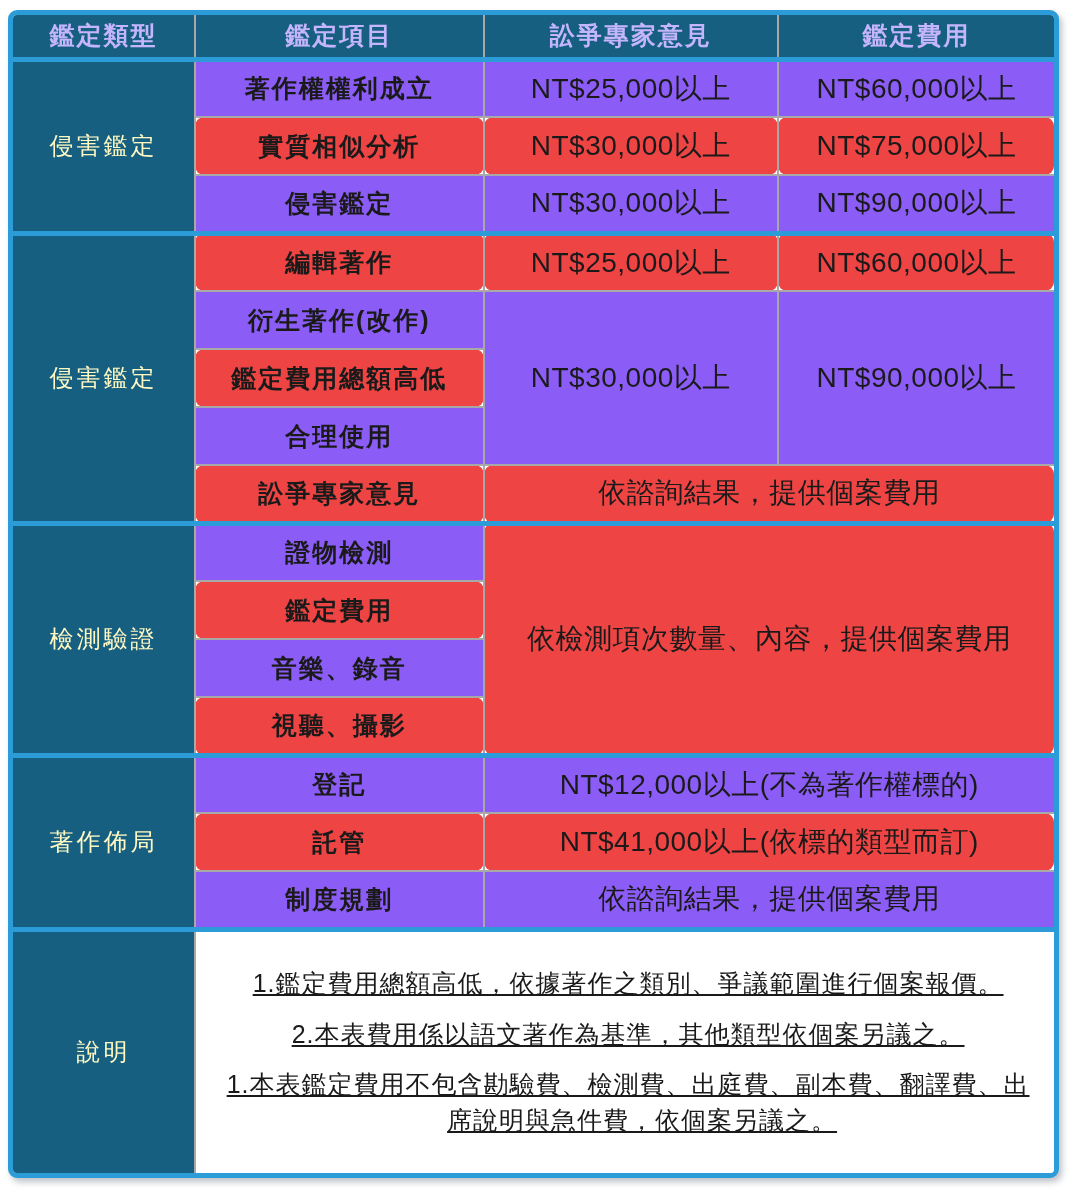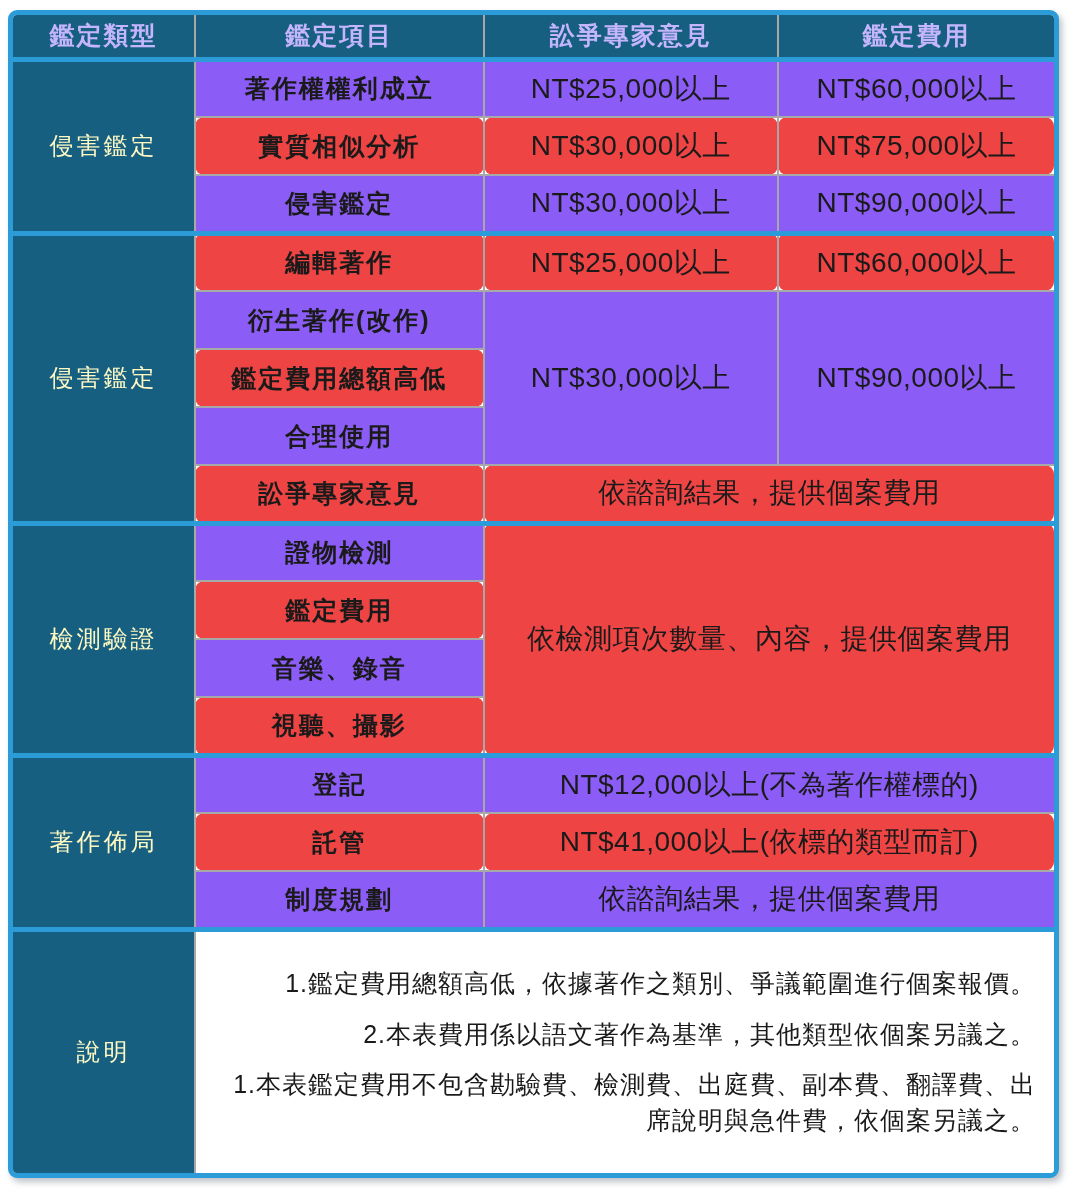--- a/index.html
+++ b/index.html
@@ -46,22 +46,23 @@
   }
   td.item{font-size:25px;font-weight:600;letter-spacing:2px;}
   td.fee{font-size:28px;font-weight:400;letter-spacing:.5px;}
   .bg-g{background:#8b5cf6;}
   .bg-w{background:#ef4444;border-radius:9px;}
   .st{border-top:5px solid #2b9cd8 !important;}
   .er{border-right:none !important;margin-left:23px;}
   .eb{border-bottom:none !important;}
   
   td.notes{
-    background:#ffffff;text-align:right;vertical-align:middle;
+    background:#ffffff;text-align:center;vertical-align:middle;
     padding:16px 18px 16px 24px;
+    text-decoration:underline;
   }
   .note{
     font-size:25px;font-weight:400;letter-spacing:1px;
     line-height:1.42;
     padding-left:28px;text-indent:-28px;
     margin:15px 0;
   }
 </style>
 </head>
 <body>

